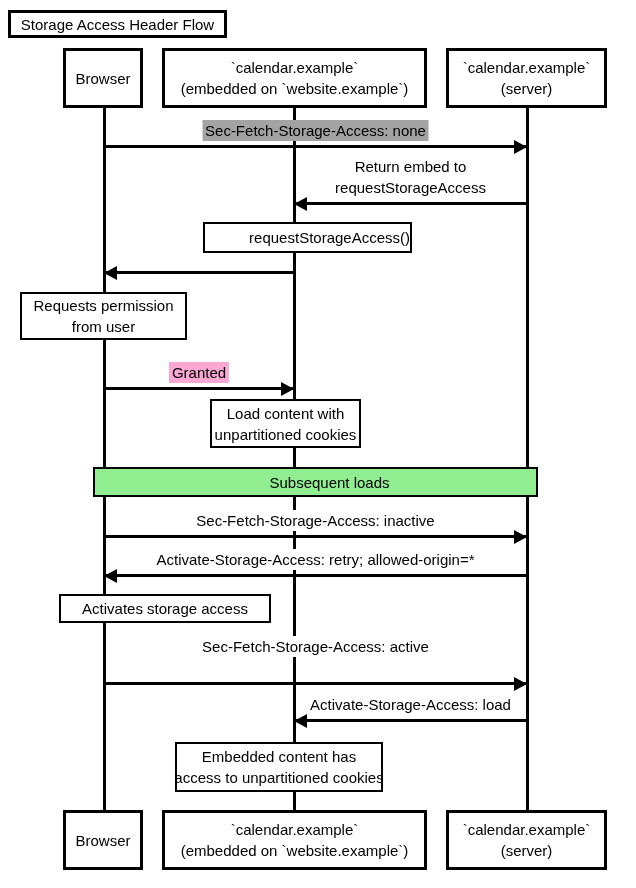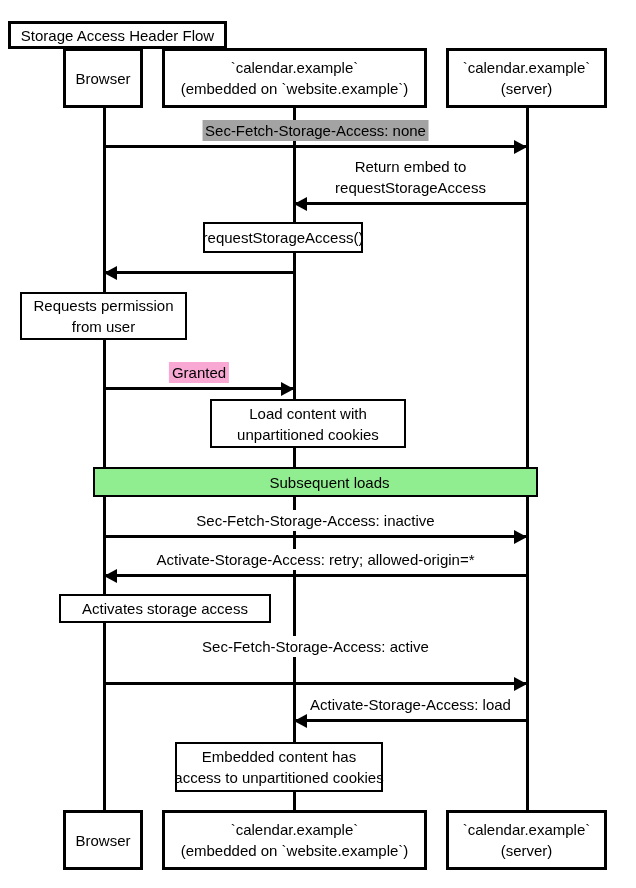--- a/index.html
+++ b/index.html
@@ -26,21 +26,21 @@
   .band {
     position: absolute; box-sizing: border-box; border: 2px solid #000;
     display: flex; align-items: center; justify-content: center;
     font-size: 15px; line-height: 21px; padding-left: 28px;
   }
 </style>
 </head>
 <body>
 
 <div class="stage" id="stage" style="width: 636px; height: 888px; background: rgb(255, 255, 255);">
-  <div class="box" id="title-box" style="left:8px; top:10px; width:219px; height:28px;margin-top:11px;">
+  <div class="box" id="title-box" style="left:8px; top:10px; width:219px; height:28px;">
     <div>Storage Access Header Flow</div>
   </div>
 <div class="lifeline" style="left: 102.5px; top: 106px; height: 708px; background: rgb(0, 0, 0);"></div>
     <div class="lifeline" style="left: 292.5px; top: 106px; height: 708px; background: rgb(0, 0, 0);"></div>
     <div class="lifeline" style="left: 525.5px; top: 106px; height: 708px; background: rgb(0, 0, 0);"></div>
     <div class="msg-line" style="left: 104px; top: 145px; width: 423px; background: rgb(0, 0, 0);"></div>
     <div class="msg-head" style="top: 140px; border-top: 7px solid transparent; border-bottom: 7px solid transparent; border-left: 13px solid rgb(0, 0, 0); left: 514px;"></div>
     <div class="msg-label" style="left: 315.5px; top: 120px; background: #a3a3a3;">
       <div>Sec-Fetch-Storage-Access: none</div>
     </div>
@@ -70,28 +70,28 @@
     <div class="msg-line" style="left: 104px; top: 682px; width: 423px; background: rgb(0, 0, 0);"></div>
     <div class="msg-head" style="top: 677px; border-top: 7px solid transparent; border-bottom: 7px solid transparent; border-left: 13px solid rgb(0, 0, 0); left: 514px;"></div>
     <div class="msg-label" style="left: 315.5px; top: 636px; background: rgb(255, 255, 255);">
       <div>Sec-Fetch-Storage-Access: active</div>
     </div>
     <div class="msg-line" style="left: 294px; top: 719px; width: 233px; background: rgb(0, 0, 0);"></div>
     <div class="msg-head" style="top: 714px; border-top: 7px solid transparent; border-bottom: 7px solid transparent; border-right: 13px solid rgb(0, 0, 0); left: 294px;"></div>
     <div class="msg-label" style="left: 410.5px; top: 694px; background: rgb(255, 255, 255);">
       <div>Activate-Storage-Access: load</div>
     </div>
-    <div class="box note" style="left: 203px; top: 222px; width: 160px; height: 31px; background: rgb(255, 255, 255); border-color: rgb(0, 0, 0);">
+    <div class="box note" style="left: 203px; top: 222px; width: 209px; height: 31px; background: rgb(255, 255, 255); border-color: rgb(0, 0, 0); align-items: flex-end;">
       <div>requestStorageAccess()</div>
     </div>
     <div class="box note" style="left: 20px; top: 292px; width: 167px; height: 48px; background: rgb(255, 255, 255); border-color: rgb(0, 0, 0);">
       <div>Requests permission</div>
       <div>from user</div>
     </div>
-    <div class="box note" style="left: 210px; top: 399px; width: 196px; height: 49px; background: rgb(255, 255, 255); border-color: rgb(0, 0, 0);">
+    <div class="box note" style="left: 210px; top: 399px; width: 151px; height: 49px; background: rgb(255, 255, 255); border-color: rgb(0, 0, 0);">
       <div>Load content with</div>
       <div>unpartitioned cookies</div>
     </div>
     <div class="box note" style="left: 20px; top: 594px; width: 212px; height: 29px; background: rgb(255, 255, 255); border-color: rgb(0, 0, 0); margin-left: 39px;">
       <div>Activates storage access</div>
     </div>
     <div class="box note" style="left: 175px; top: 742px; width: 208px; height: 50px; background: rgb(255, 255, 255); border-color: rgb(0, 0, 0);">
       <div>Embedded content has</div>
       <div>access to unpartitioned cookies</div>
     </div>

